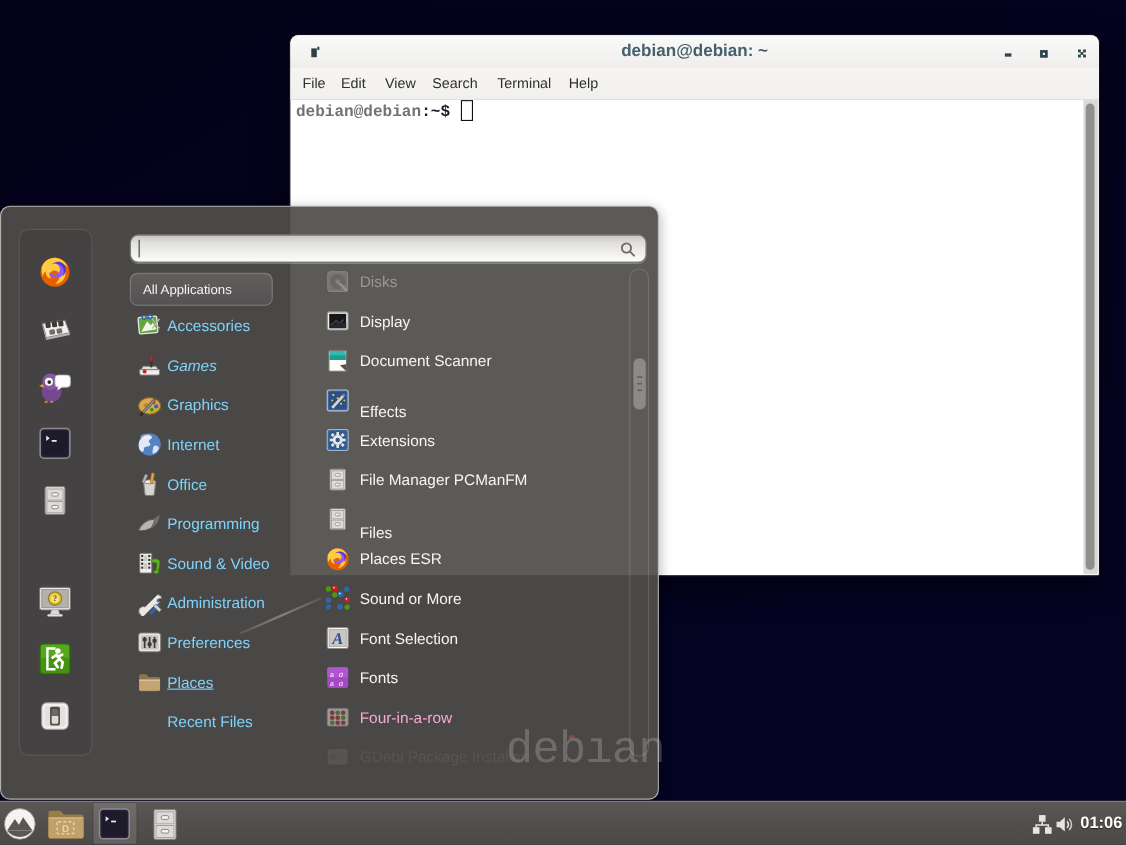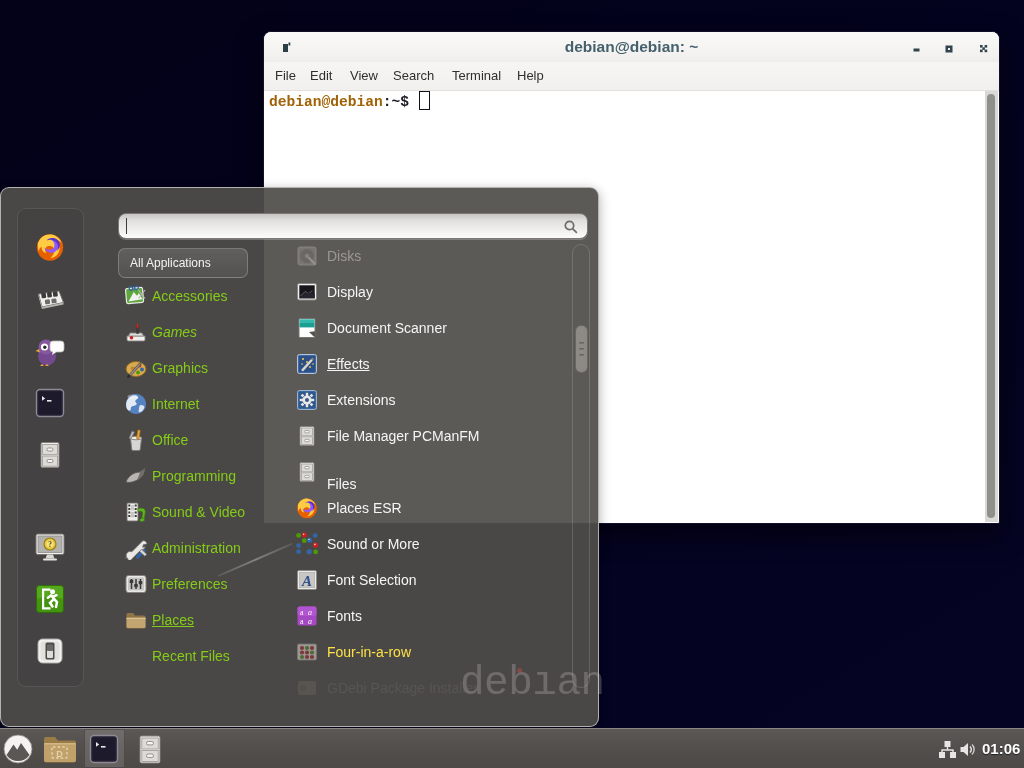--- a/index.html
+++ b/index.html
@@ -15,42 +15,42 @@
   #titlebar{position:absolute;left:0;top:0;right:0;height:30px;border-radius:7px 7px 0 0;
     background:linear-gradient(180deg,#fafaf9 0%,#f3f2f0 70%,#eeedeb 100%);}
   #titletext{position:absolute;left:0;right:0;top:6px;text-align:center;
     font-size:15.5px;font-weight:bold;color:#45616d;}
   #menubar{position:absolute;left:0;top:30px;right:0;height:28px;
     background:linear-gradient(180deg,#f6f5f3,#f1f0ee);border-bottom:1px solid #e3e1df;}
   .mitem{position:absolute;top:6px;font-size:13px;color:#2f2f2f;}
   #tcontent{position:absolute;left:1px;top:59px;right:1px;bottom:1px;background:#fff;}
   #prompt{position:absolute;left:4px;top:3px;font-family:"Liberation Mono",monospace;
     font-size:14.6px;font-weight:bold;letter-spacing:0px;}
-  #prompt .g{color:#a16207;}
+  #prompt .g{color:#737373;}
   #prompt .d{color:#1a1a24;}
   #cursor{position:absolute;left:154px;top:0px;width:9px;height:17px;border:1.6px solid #101018;}
   #tscroll{position:absolute;right:0;top:0;bottom:0;width:13px;background:#d9d8d6;}
   #tthumb{position:absolute;left:2px;right:3px;top:3px;bottom:4px;border-radius:4px;background:#8f8f8c;}
 
   
   #menu{left:0px;top:187px;width:599px;height:540px;box-sizing:border-box;
     background:rgba(80,77,74,0.93);border:1.5px solid rgba(186,184,180,0.95);
     border-radius:9px;box-shadow:0 3px 12px rgba(0,0,0,.32);}
   #sidebox{position:absolute;left:16px;top:20px;width:67px;height:479px;border-radius:9px;
     background:rgba(0,0,0,0.07);border:1px solid rgba(255,255,255,0.10);box-sizing:border-box;}
   .sicon{position:absolute;left:33px;width:32px;height:32px;}
   #searchbox{position:absolute;left:117px;top:25px;width:470px;height:26px;border-radius:8px;
     background:linear-gradient(180deg,#c6c5c3 0%,#e2e1df 30%,#fafaf9 95%);
     border:1px solid #7c7974;box-shadow:0 1px 0 rgba(255,255,255,0.25);box-sizing:border-box;}
   #scursor{position:absolute;left:7px;top:4px;width:1px;height:16px;background:#3a3a3a;}
   #allapps{position:absolute;left:117px;top:60px;width:130px;height:30px;border-radius:7px;
     background:linear-gradient(180deg,rgba(255,255,255,0.13),rgba(255,255,255,0.06));
     border:1px solid rgba(255,255,255,0.22);box-sizing:border-box;
     font-size:12px;color:#f4f3f1;line-height:28px;padding-left:11px;}
-  .cat{position:absolute;left:151px;font-size:14px;color:#84cc16;line-height:36px;height:36px;top:0;}
+  .cat{position:absolute;left:151px;font-size:14px;color:#7dd3fc;line-height:36px;height:36px;top:0;}
   .catic{position:absolute;left:123px;width:24px;height:24px;}
   .app{position:absolute;left:326px;font-size:14px;color:#f6f5f3;line-height:36px;height:36px;}
   .appic{position:absolute;left:294px;width:24px;height:24px;}
   #mscrolltrough{position:absolute;left:571px;top:56px;width:18px;height:444px;border-radius:9px;
     border:1px solid rgba(255,255,255,0.15);box-sizing:border-box;}
   #mscrollthumb{position:absolute;left:574px;top:137px;width:13px;height:48px;border-radius:6px;
     background:#8d8a86;border:1px solid rgba(0,0,0,0.25);box-sizing:border-box;}
   #watermark{position:absolute;left:459px;top:475px;font-family:Liberation Mono, monospace;
     font-size:41px;color:rgba(225,223,216,0.24);letter-spacing:-0.5px;line-height:40px;}
   #wmdot{position:absolute;left:516px;top:480px;width:5px;height:5px;border-radius:50%;
@@ -422,29 +422,29 @@
     </g>
   </svg>
   <svg class="appic" style="top:488px;opacity:.13" viewBox="0 0 24 24">
     <rect x="3" y="5" width="18" height="14" rx="2" fill="#b5a98e"></rect>
     <circle cx="8" cy="12" r="3" fill="#8f8470"></circle>
   </svg>
 
   <div class="app" style="top:50px;color:#9b9894;">Disks</div>
   <div class="app" style="top:86px;">Display</div>
   <div class="app" style="top:122px;">Document Scanner</div>
-  <div class="app" style="top:158px;text-decoration:underline;">Effects</div>
+  <div class="app" style="top:168px;">Effects</div>
   <div class="app" style="top:194px;">Extensions</div>
   <div class="app" style="top:230px;">File Manager PCManFM</div>
   <div class="app" style="top:278px;text-align:right;">Files</div>
   <div class="app" style="top:302px;">Places ESR</div>
   <div class="app" style="top:338px;">Sound or More</div>
   <div class="app" style="top:374px;">Font Selection</div>
   <div class="app" style="top:410px;">Fonts</div>
-  <div class="app" style="top:446px;color:#fde047;">Four-in-a-row</div>
+  <div class="app" style="top:446px;color:#f9a8d4;">Four-in-a-row</div>
   <div class="app" style="top:482px;color:#8a8783;opacity:.2;">GDebi Package Installer</div>
 </div>
 
 <div id="taskbar" class="abs">
   <div id="activebtn"></div>
 
   <svg style="position:absolute;left:3px;top:5px" width="30" height="30" viewBox="0 0 30 30">
     <circle cx="15" cy="15" r="14" fill="#f4f3f1"></circle>
     <circle cx="15" cy="15" r="14" fill="none" stroke="#8d8a86" stroke-width="0.8"></circle>
     <path d="M3.5 21 L10.5 10.5 L14.2 15.8 L18 9 L26.5 21 Z" fill="#5a5754"></path>

